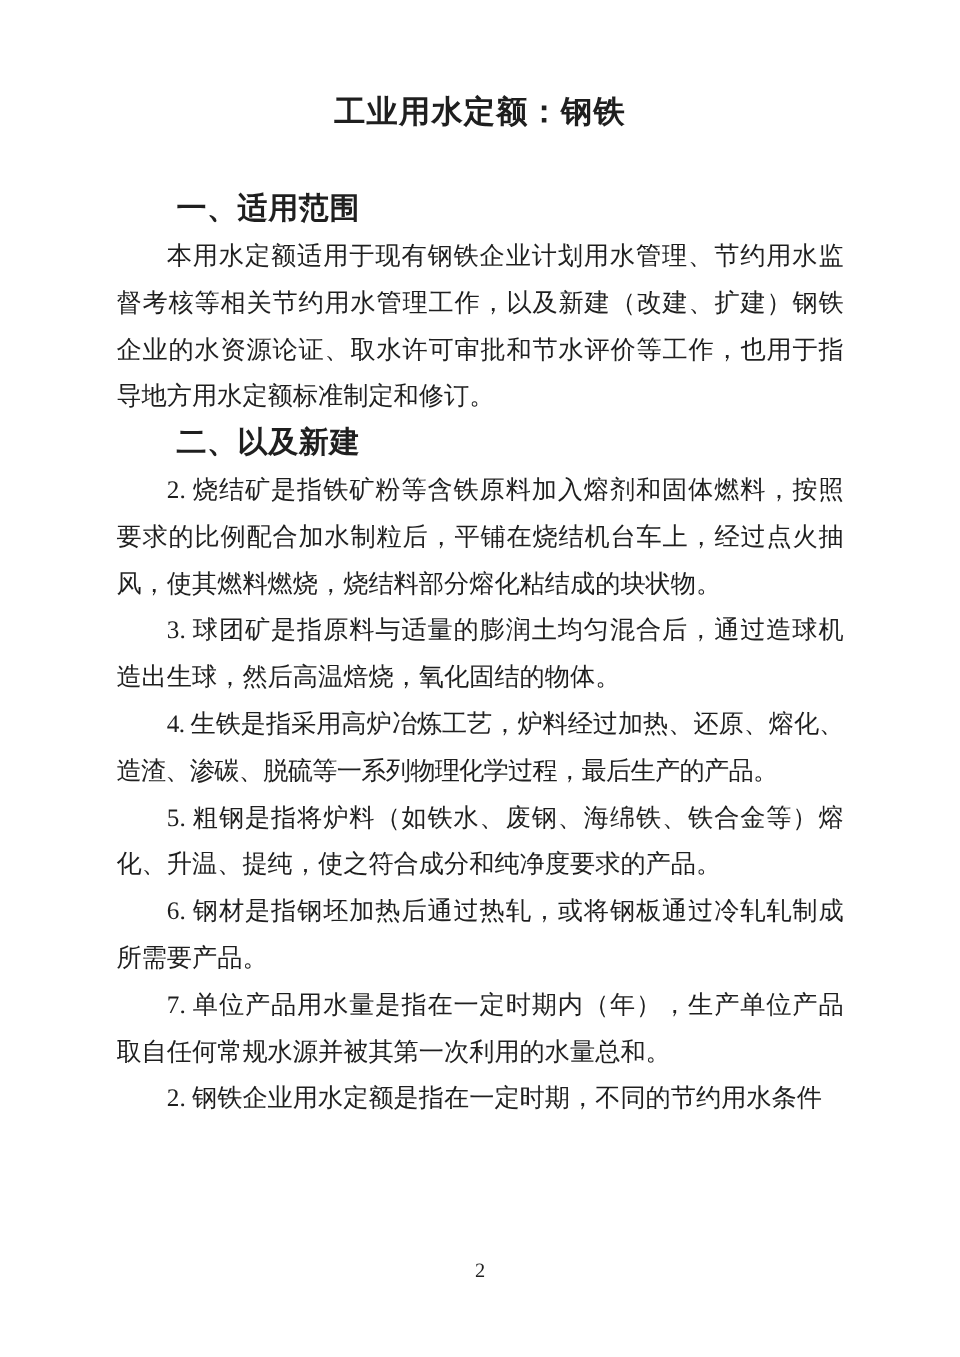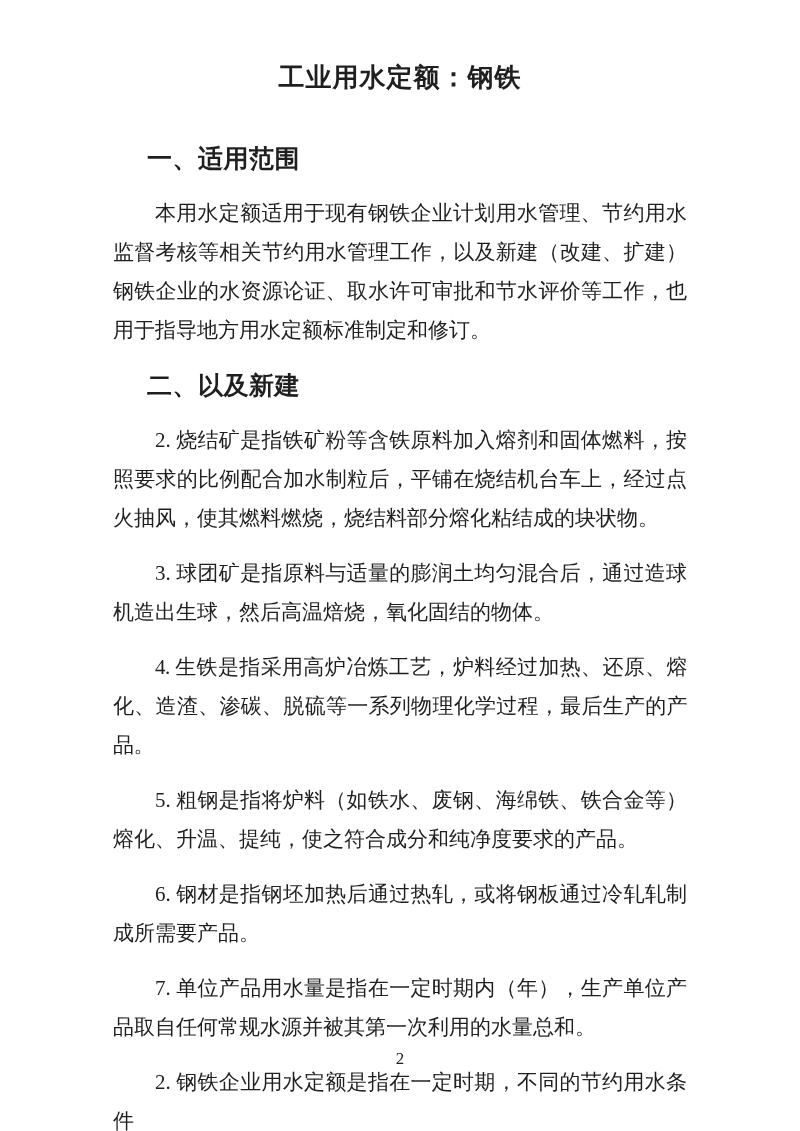--- a/index.html
+++ b/index.html
@@ -9,21 +9,21 @@
   }
   .page {
     position: relative;
     width: 800px;
     height: 1131px;
     background: #ffffff;
     color: #1f1f1f;
     overflow: hidden;
   }
   .title {
-    margin: 0;
+    margin: 16px;
     padding-top: 62px;
     line-height: 32px;
     text-align: center;
     font-family: "Liberation Serif", "DejaVu Serif", serif;
     font-weight: 700;
     font-size: 26px;
     letter-spacing: 1px;
   }
   .doc-body {
     margin: 45px auto 0 auto;
@@ -36,21 +36,21 @@
   .section-heading {
     margin: 0;
     text-indent: 2em;
     font-family: "Liberation Sans", "DejaVu Sans", sans-serif;
     font-weight: 700;
     font-size: 25px;
     line-height: 39px;
     letter-spacing: 0.5px;
   }
   .para {
-    margin: 16px;
+    margin: 0;
     text-indent: 2em;
   }
   .para.tight {
     letter-spacing: -0.6px;
   }
   .page-number {
     position: absolute;
     top: 1048px;
     left: 0;
     width: 100%;

